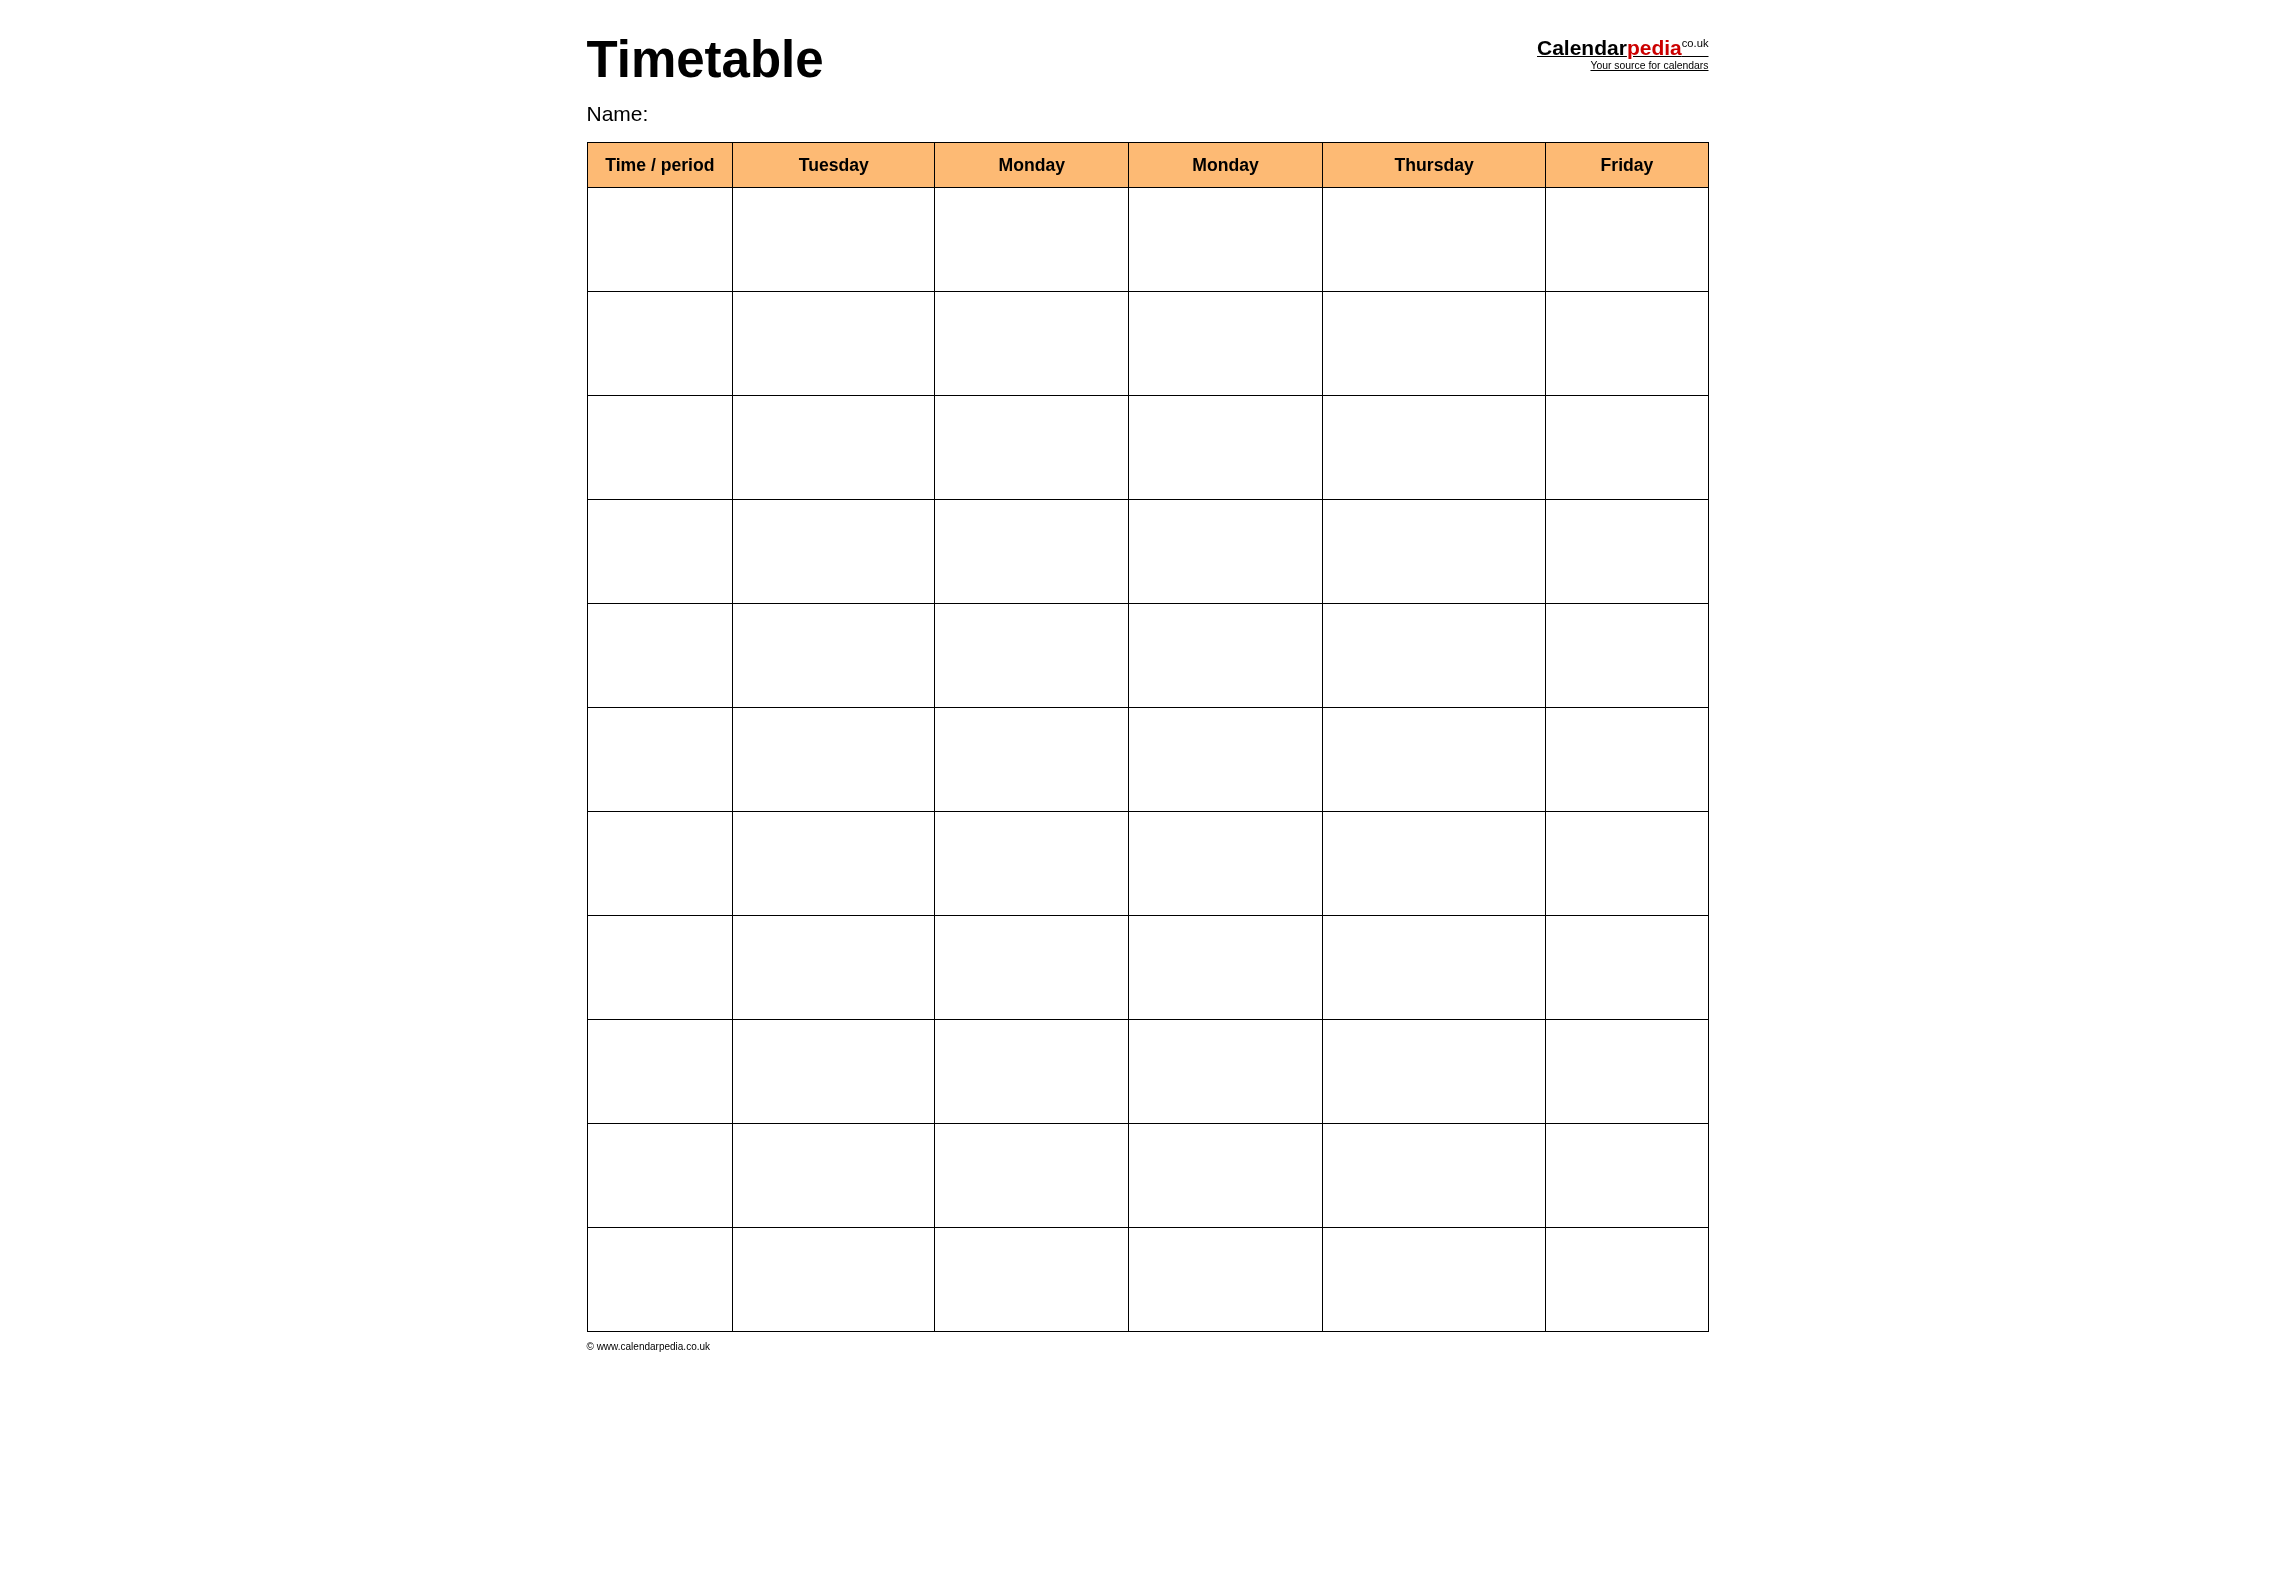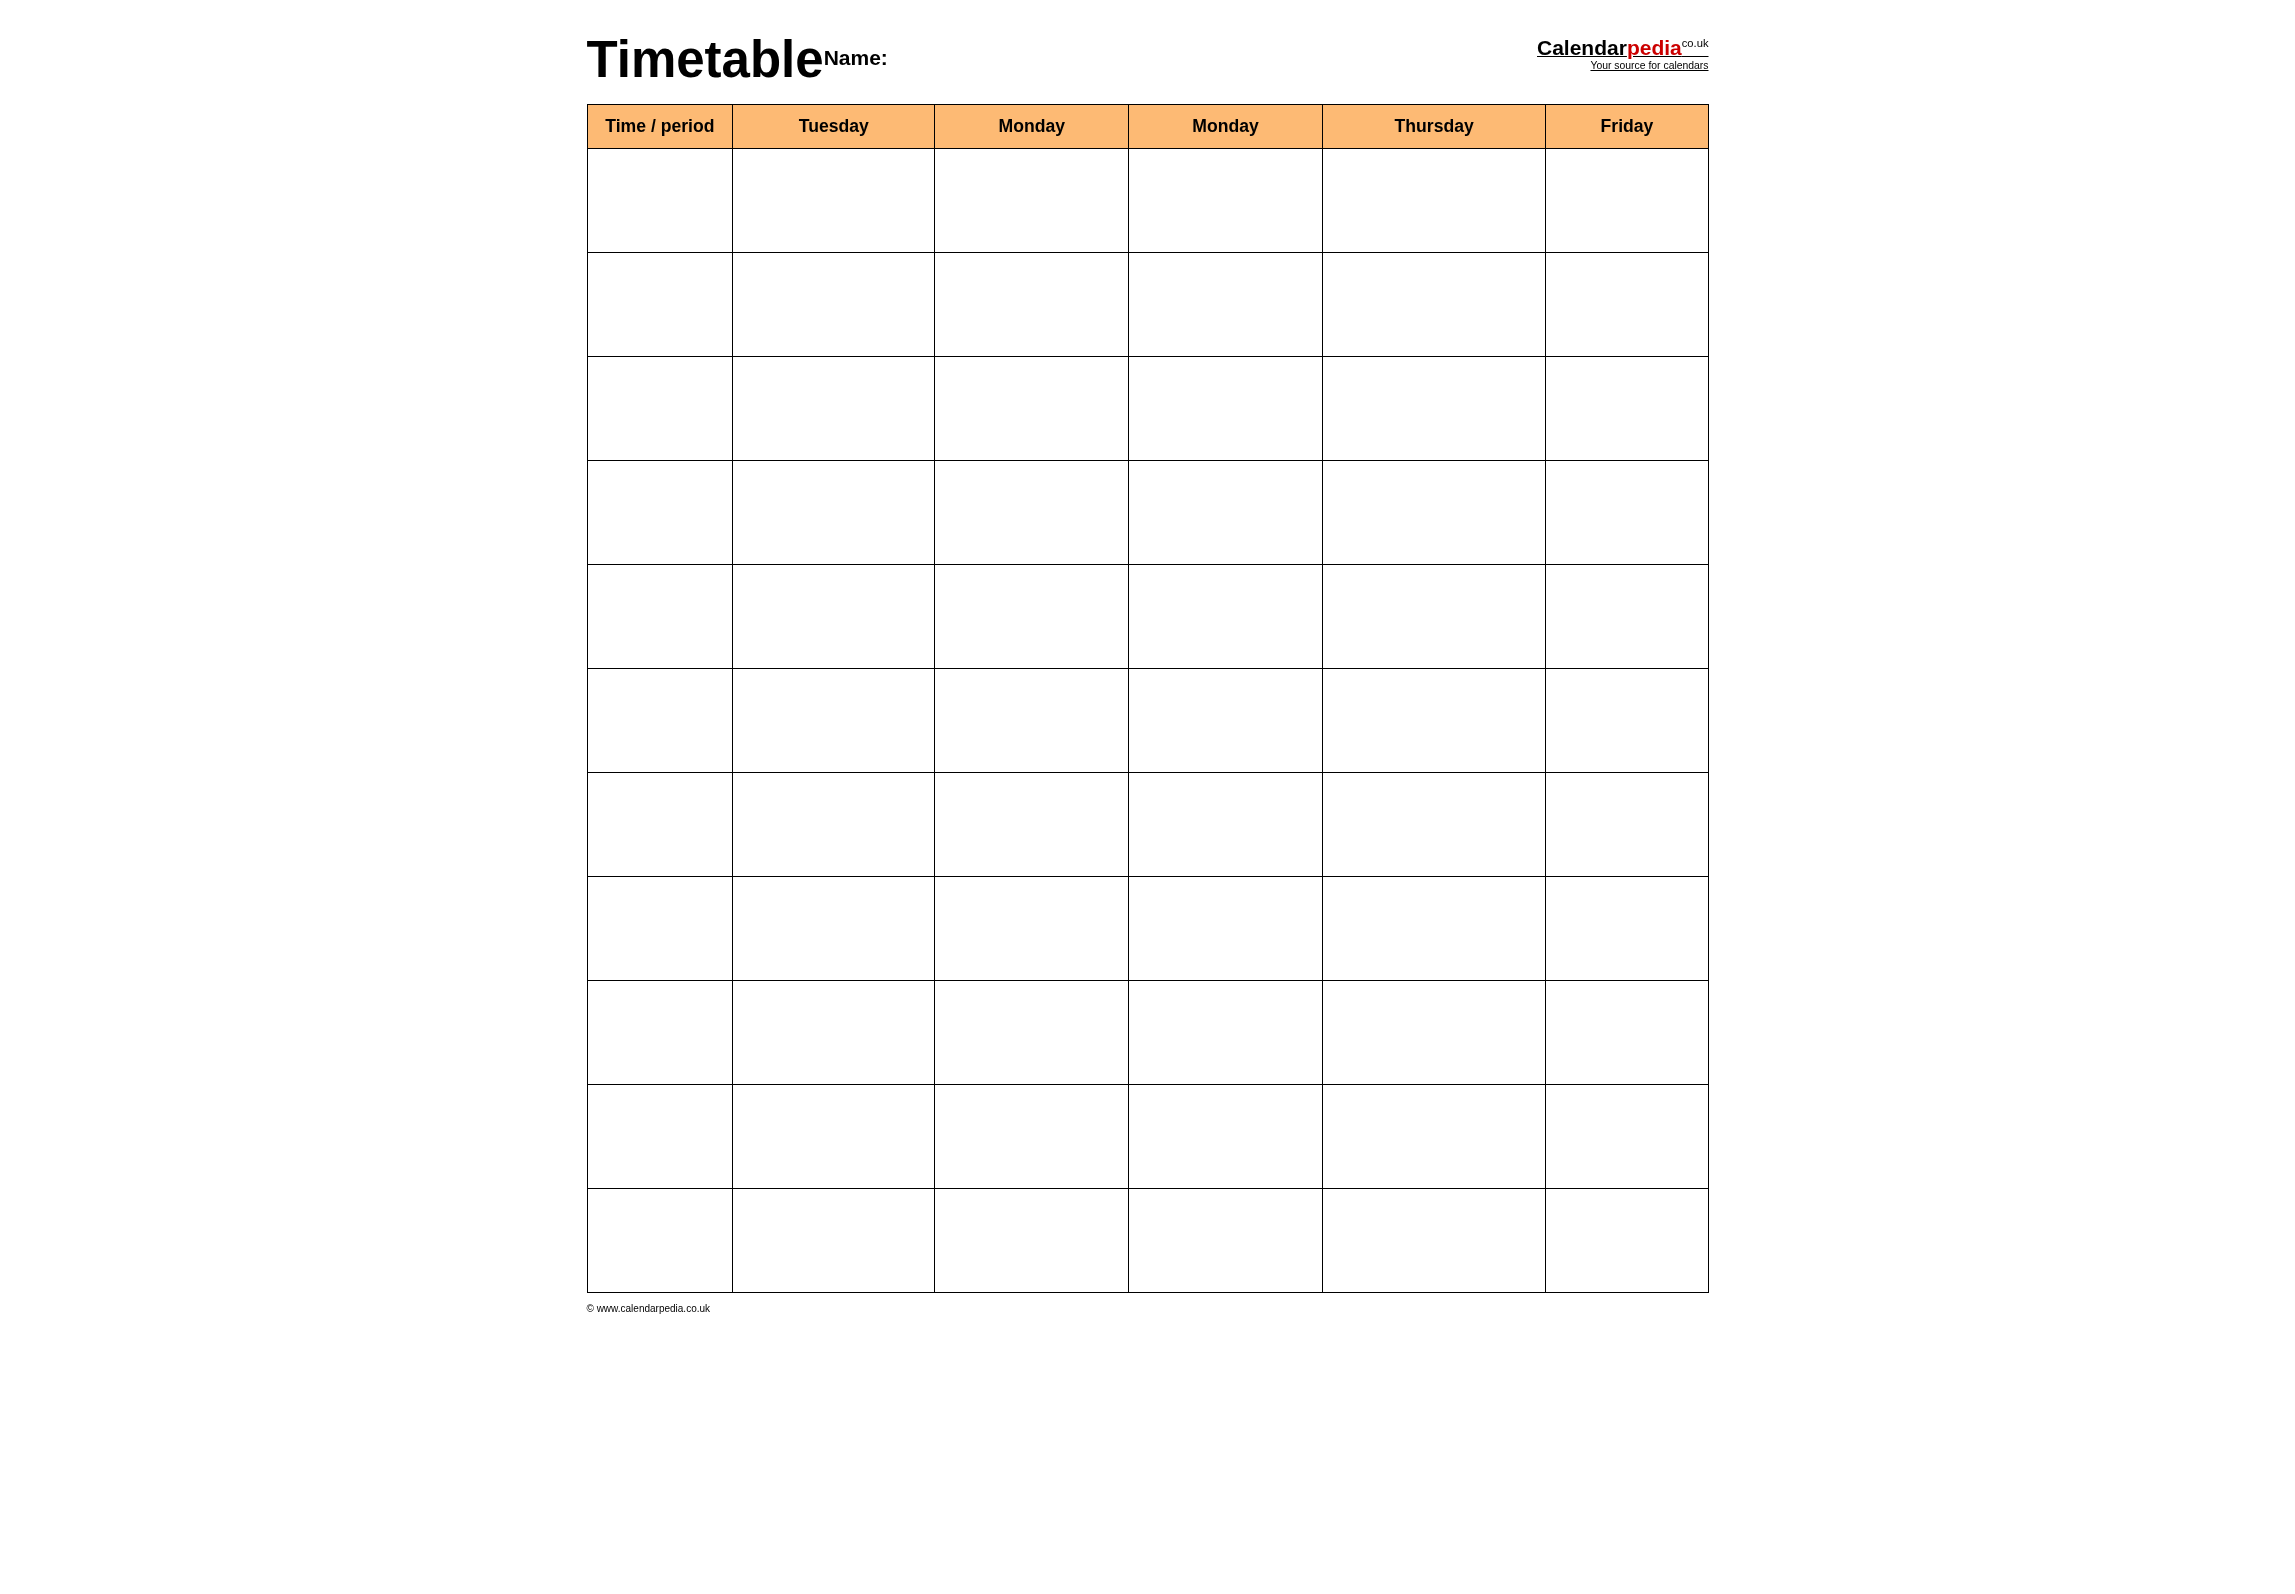--- a/index.html
+++ b/index.html
@@ -24,33 +24,33 @@
 
     .header-section {
       display: flex;
       justify-content: space-between;
       align-items: flex-start;
       margin-bottom: 16px;
     }
 
     .title-block {
       display: flex;
-      flex-direction: row;
+      flex-direction: column;
     }
 
     .page-title {
       font-size: 51px;
       font-weight: 900;
       color: #000000;
       line-height: 1.1;
     }
 
     .name-label {
       font-size: 21px;
-      font-weight: 700;
+      font-weight: 400;
       color: #000000;
       margin-top: 14.4px;
     }
 
     .logo-block {
       display: flex;
       flex-direction: column;
       align-items: flex-end;
       padding-top: 4px;
       text-decoration: underline;

